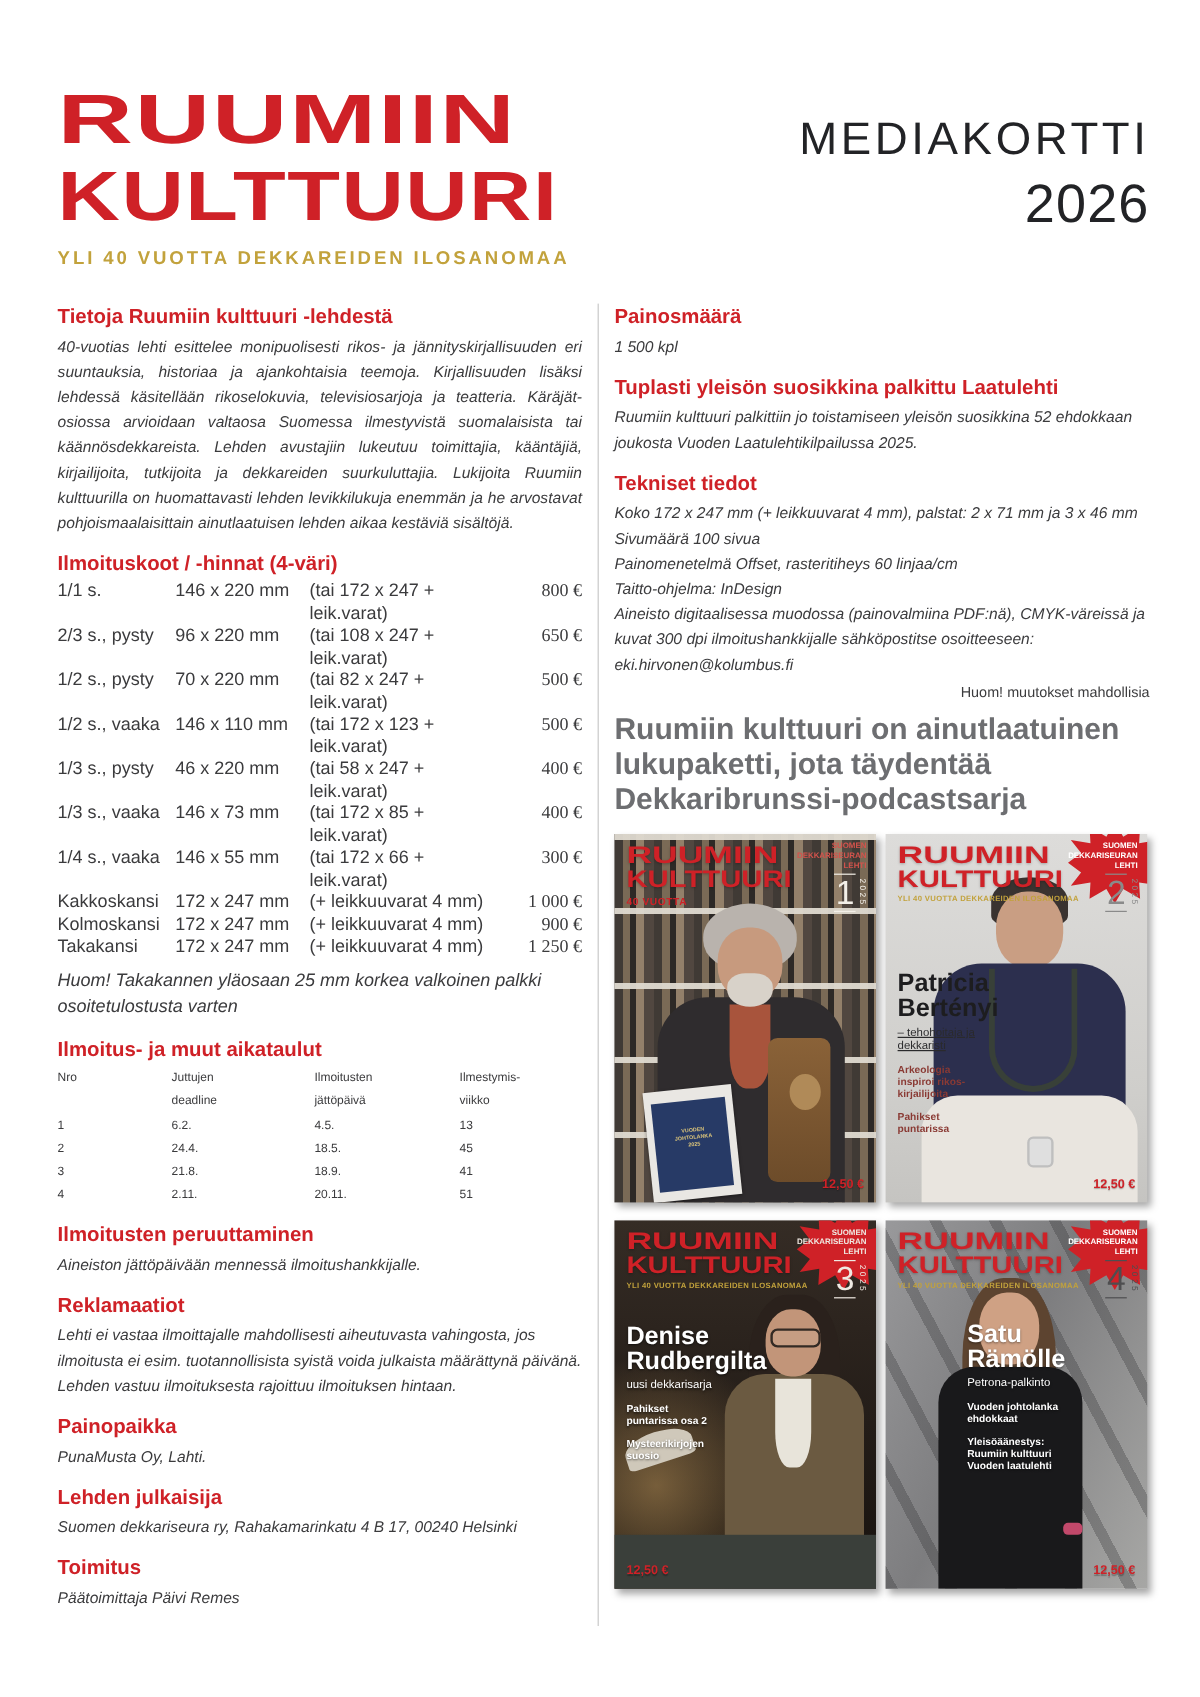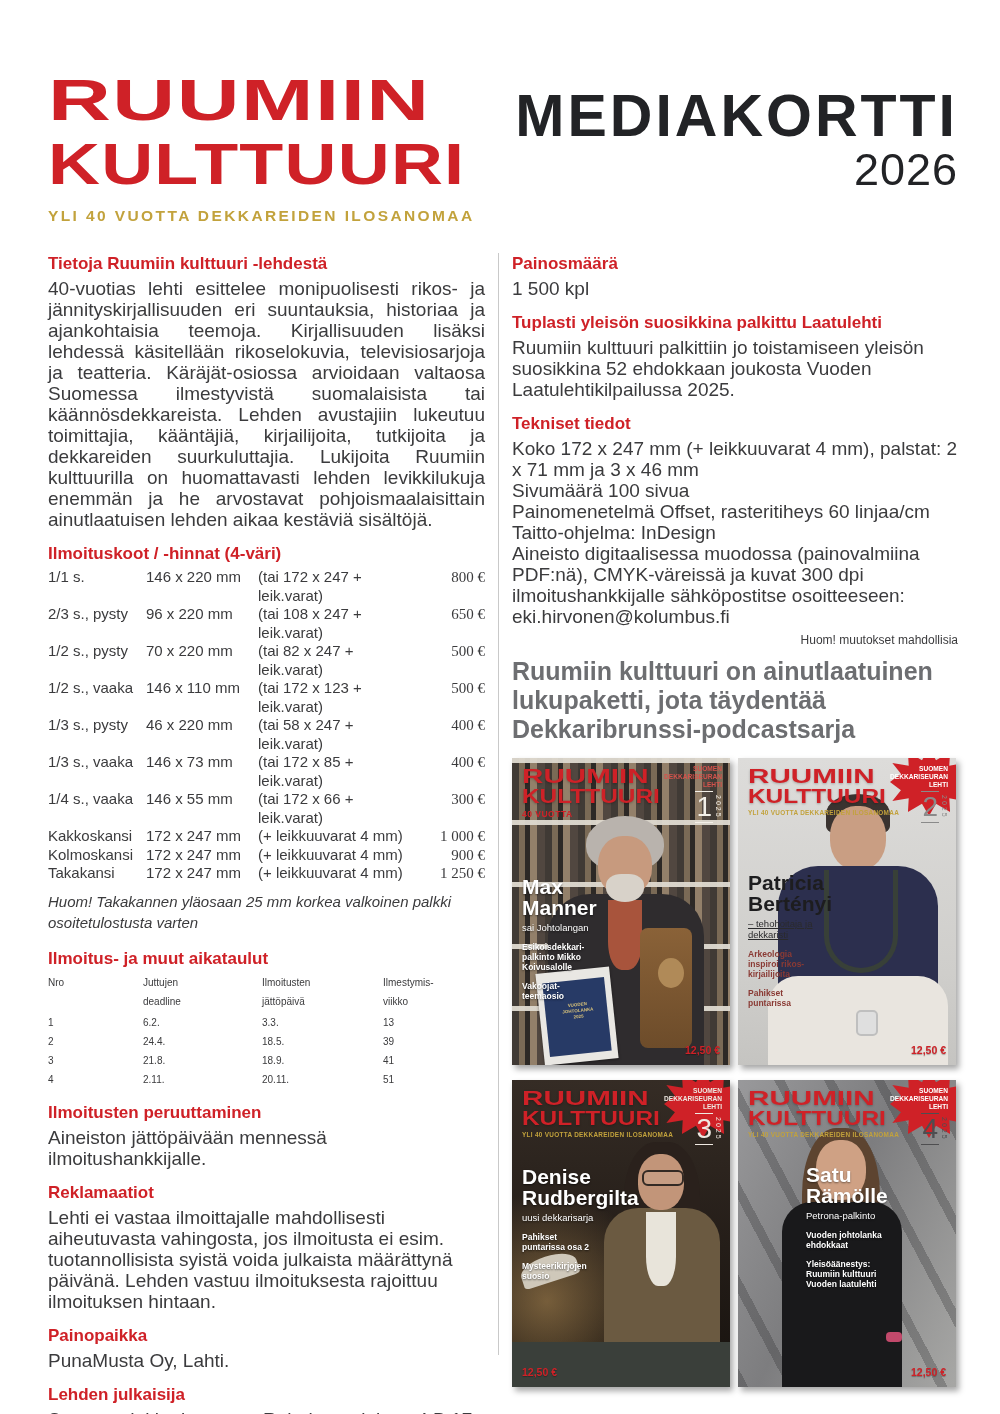--- a/index.html
+++ b/index.html
@@ -5,29 +5,29 @@
   html,body{margin:0;padding:0;background:#fff;}
   .page{position:relative;width:1000px;height:1414px;background:#ffffff;overflow:hidden;
         font-family:"Liberation Sans",sans-serif;color:#3b3b3d;}
   
   .logo{position:absolute;left:48px;top:68px;color:#cf2127;font-weight:bold;line-height:64px;font-size:58px;letter-spacing:1px;}
   .logo span{display:block;transform-origin:left center;white-space:nowrap;}
   .logo-l1{transform:scaleX(1.50);}
   .logo-l2{transform:scaleX(1.24);}
   .tagline{position:absolute;left:48px;top:207px;color:#c2a23c;font-weight:bold;font-size:15.5px;letter-spacing:2.4px;white-space:nowrap;}
   .doc-title{position:absolute;right:42px;top:88px;text-align:right;color:#222326;}
-  .doc-title .t1{font-size:59px;letter-spacing:3px;line-height:56px;font-weight:700;}
+  .doc-title .t1{font-size:38px;letter-spacing:3px;line-height:56px;font-weight:400;}
   .doc-title .t2{font-size:45px;letter-spacing:1px;line-height:52px;font-weight:400;}
   .divider{position:absolute;left:498px;top:253px;width:1px;height:1102px;background:#c9c9c9;}
   
   .col-left{position:absolute;left:48px;top:253px;width:437px;}
   .col-right{position:absolute;left:512px;top:253px;width:446px;}
   .sec-h{color:#cf2127;font-weight:bold;font-size:17px;line-height:21px;margin:0 0 4px 0;}
   .mt{margin-top:13px;}
-  .body-t{font-size:19px;line-height:21px;margin:0;}
+  .body-t{font-size:13px;line-height:21px;margin:0;font-style:italic;}
   .just{text-align:justify;}
   .pre{white-space:pre-line;}
   
   .sizes-row{display:grid;grid-template-columns:98px 112px 1fr 72px;font-size:15px;line-height:18.5px;}
   .sizes-row .price{text-align:right;font-family:Liberation Serif, serif;}
   .note-italic{font-style:italic;font-size:15px;line-height:21px;margin-top:8px;}
   
   .sched-row{display:grid;grid-template-columns:95px 119px 121px 1fr;font-size:10px;line-height:19px;}
   .sched-head{margin-bottom:2px;}
   
@@ -201,28 +201,28 @@
         <span class="pre">Juttujen
 deadline</span>
         <span class="pre">Ilmoitusten
 jättöpäivä</span>
         <span class="pre">Ilmestymis-
 viikko</span>
       </div>
       <div class="sched-row">
           <span>1</span>
           <span>6.2.</span>
-          <span>3.3.</span>
+          <span>4.5.</span>
           <span>13</span>
         </div>
       <div class="sched-row">
           <span>2</span>
           <span>24.4.</span>
           <span>18.5.</span>
-          <span>39</span>
+          <span>45</span>
         </div>
       <div class="sched-row">
           <span>3</span>
           <span>21.8.</span>
           <span>18.9.</span>
           <span>41</span>
         </div>
       <div class="sched-row">
           <span>4</span>
           <span>2.11.</span>
@@ -287,30 +287,20 @@
         <div class="cv-sub40">40 VUOTTA</div>
         <div class="cv-corner">
           <div class="cv-corner-text pre">SUOMEN
 DEKKARISEURAN
 LEHTI</div>
           <div class="cv-issue-wrap">
             <span class="cv-issue">1</span>
             <span class="cv-year">2025</span>
           </div>
         </div>
-        <div class="cv-text">
-          <div class="cv-name pre">Max
-Manner</div>
-          <div class="cv-subline pre">sai Johtolangan</div>
-          <div class="cv-line pre">Esikoisdekkari-
-palkinto Mikko
-Koivusalolle</div>
-          <div class="cv-line pre">Vakoojat-
-teemaosio</div>
-        </div>
         <div class="cv-price">12,50 €</div>
       </div>
 
       <div class="cover cover-2">
         <div class="p2-hair"></div>
         <div class="p2-face"></div>
         <div class="p2-body"></div>
         <div class="p2-steth"></div>
         <div class="p2-arms"></div>
         <div class="p2-watch"></div>

